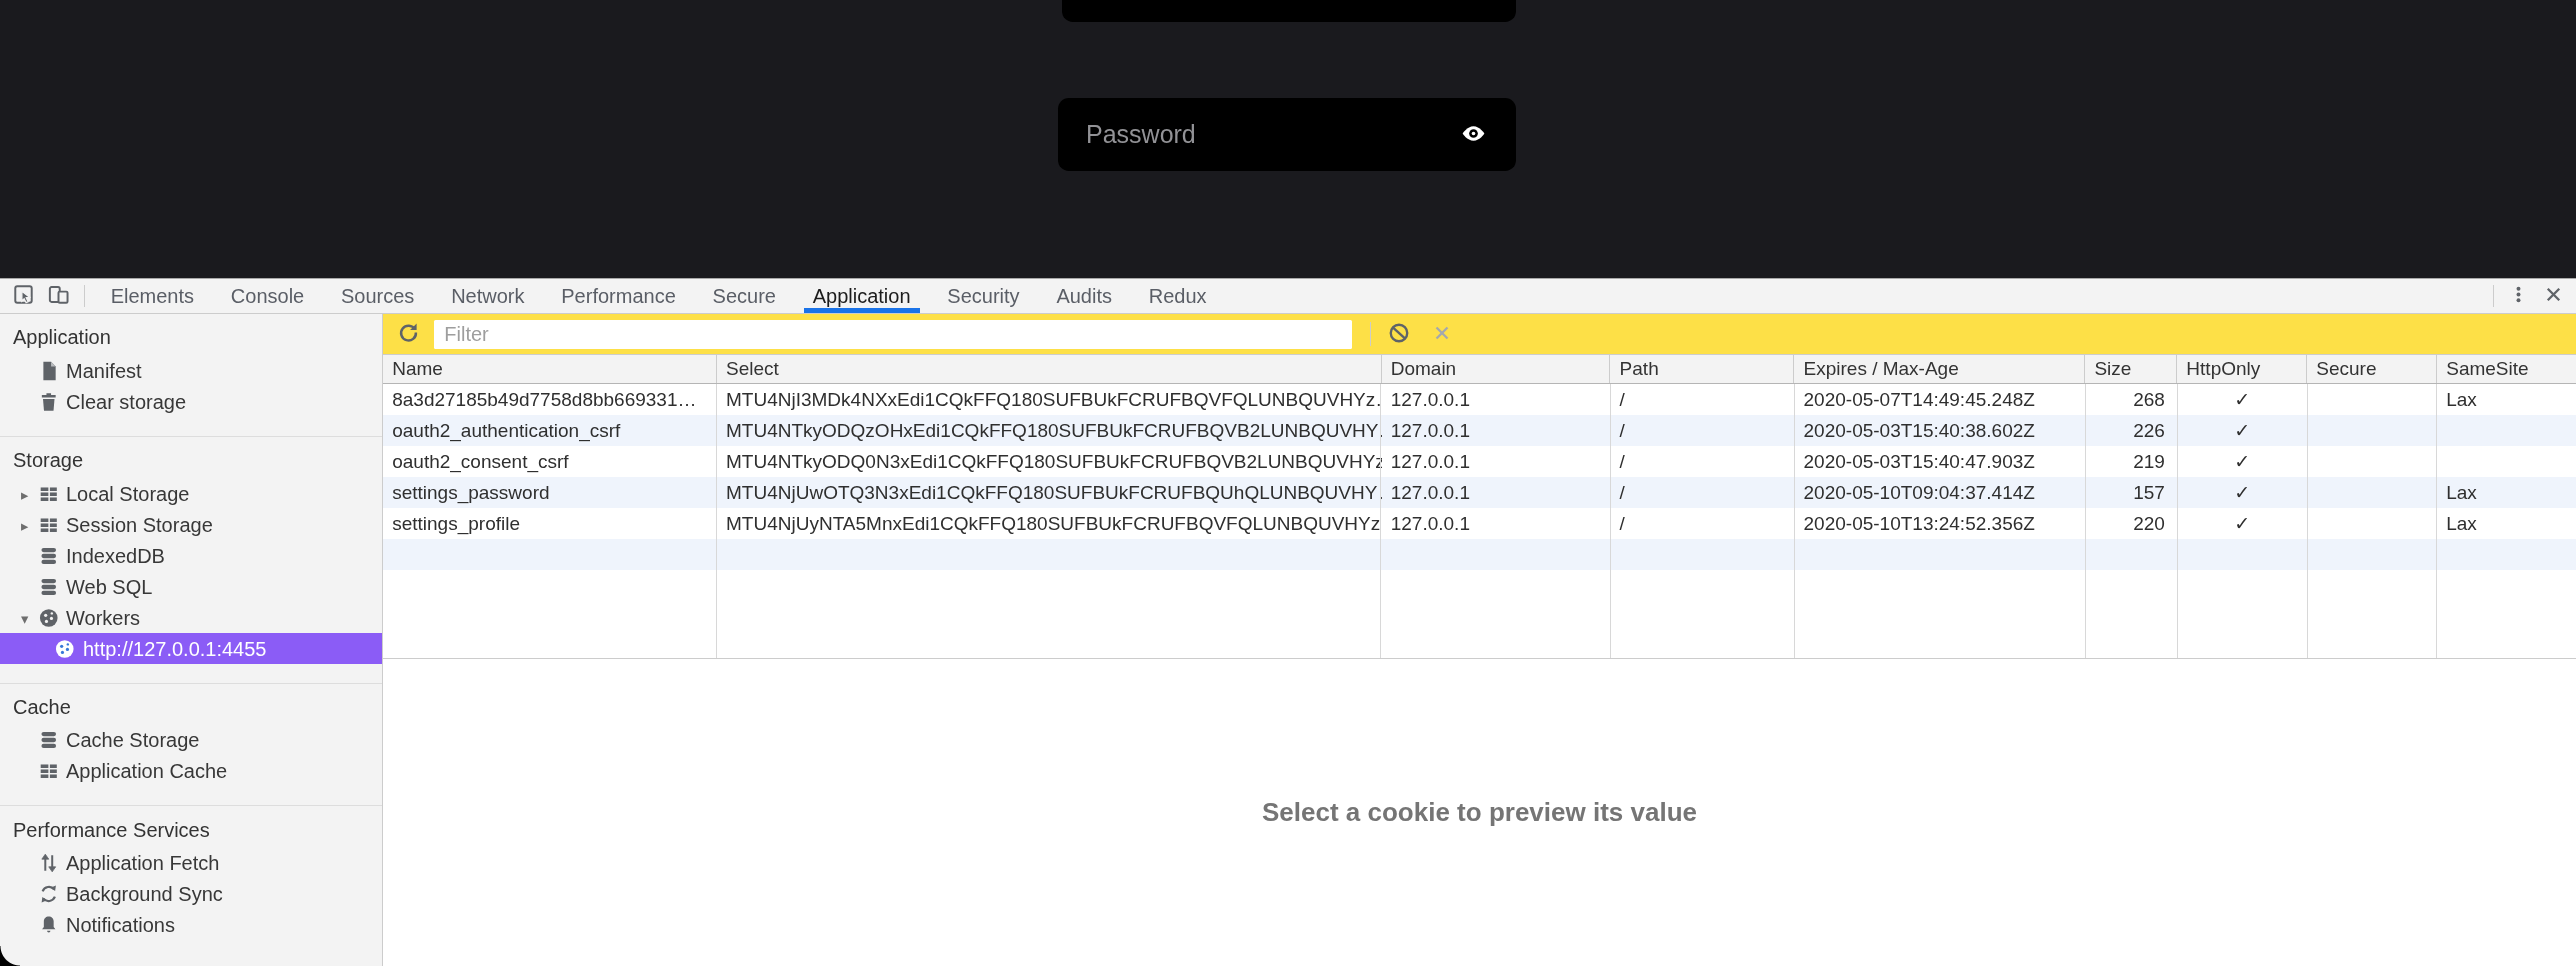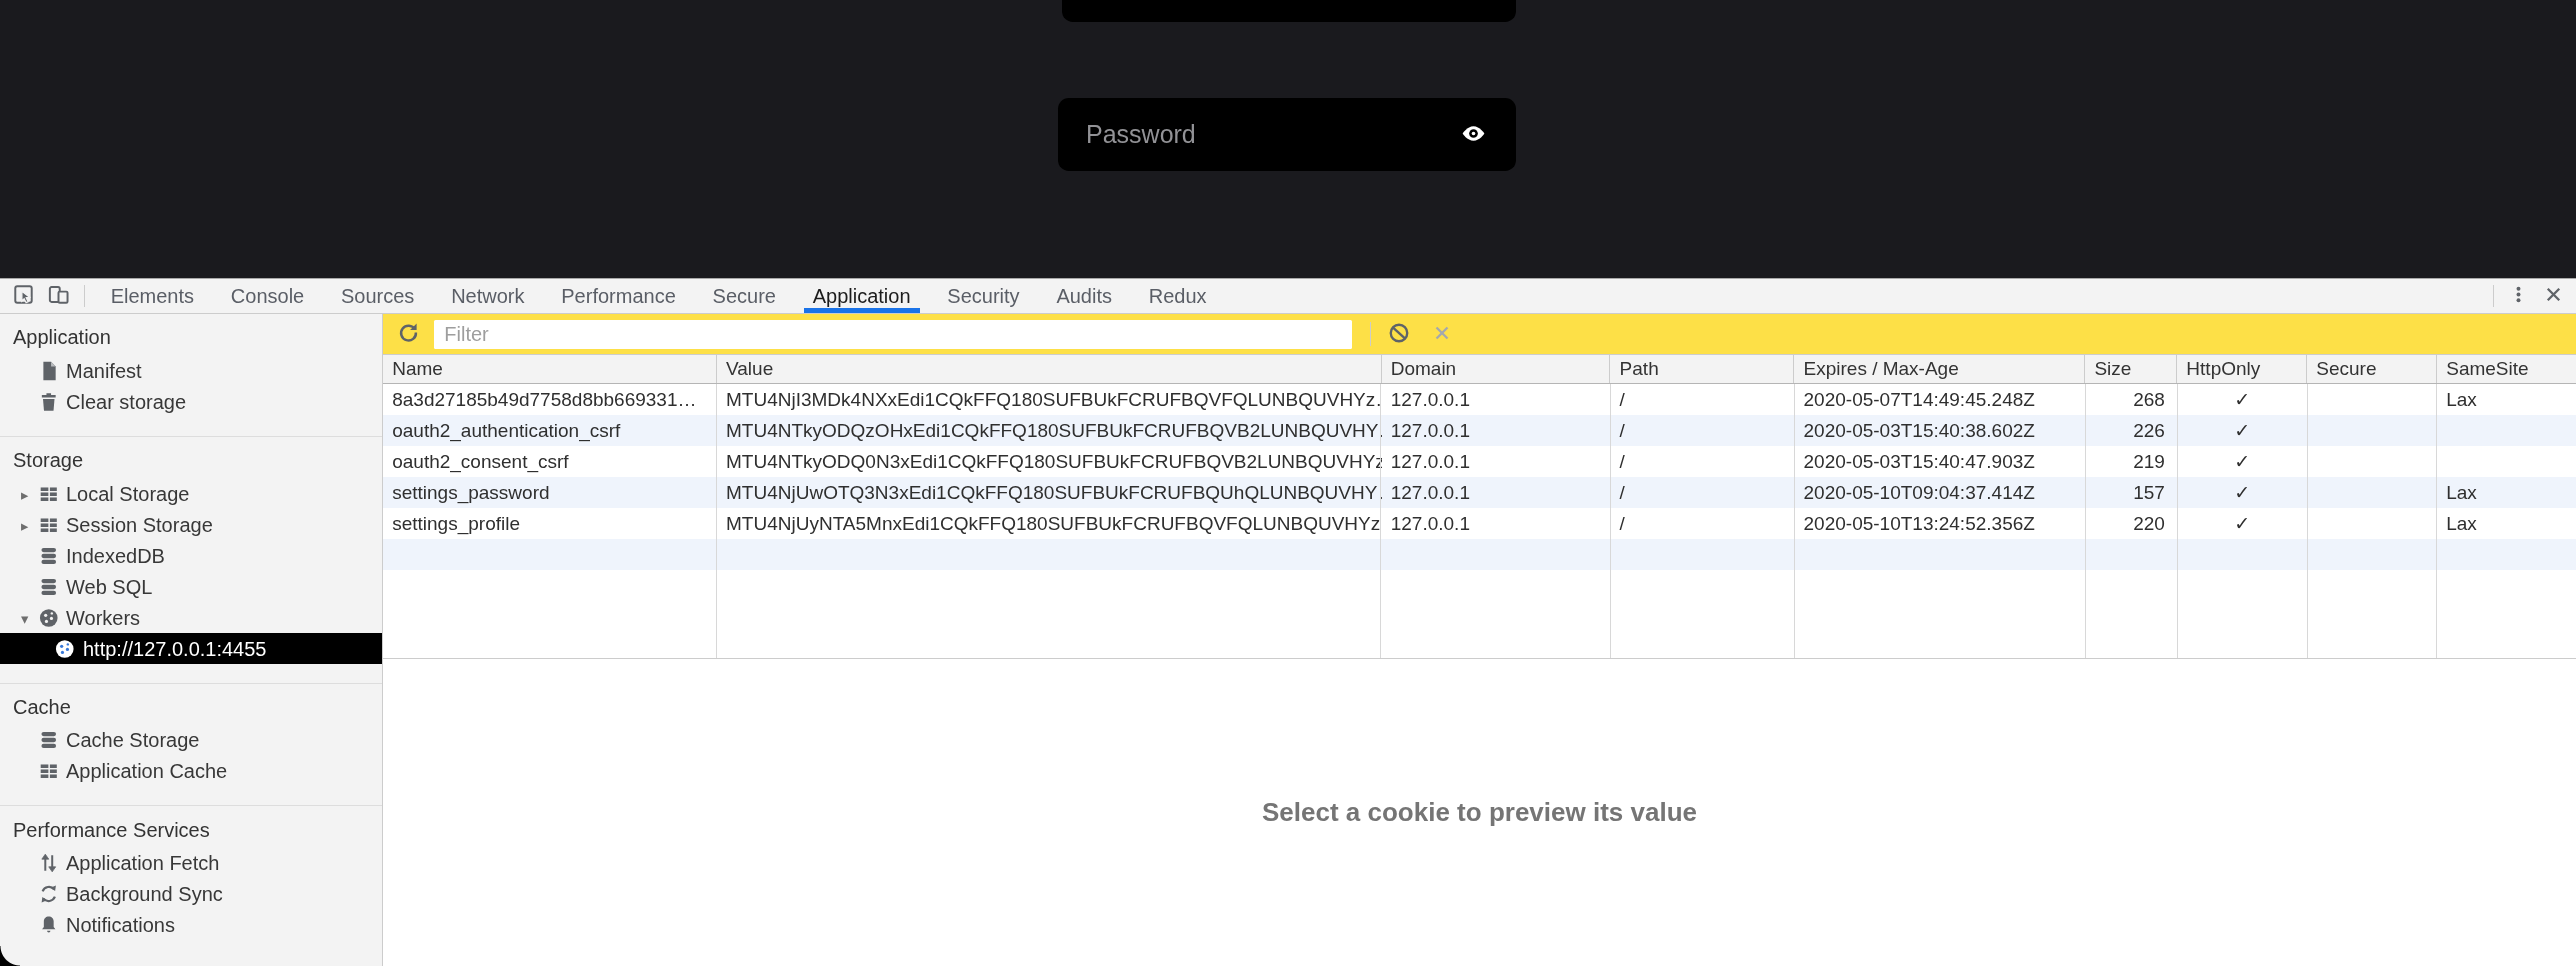--- a/index.html
+++ b/index.html
@@ -54,21 +54,21 @@
                cursor:pointer; }
   .side-item .arrow { position:absolute; left:21px; top:50%; transform:translateY(-50%);
                font-size:14.6px; color:#6e6e6e; }
   .side-item .side-icon { position:absolute; left:38px; top:50%; transform:translateY(-50%);
                width:21.5px; height:21.5px; }
   .side-item .side-icon svg { width:21.5px; height:21.5px; display:block; }
   .side-item .side-label { position:absolute; left:66px; top:50%; transform:translateY(-50%);
                white-space:nowrap; }
   .side-item.child .side-icon { left:54px; }
   .side-item.child .side-label { left:83px; }
-  .side-item.selected { background:#000000; color:#fff; }
+  .side-item.selected { background:#8b5cf6; color:#fff; }
   .side-item.selected .ic-main { fill:#fff; }
   .side-item.selected .ic-dot { fill:#3879d9; }
 
   .corner-bl { position:absolute; left:0; bottom:0; width:20px; height:20px;
                background:radial-gradient(circle at 20px 0px, rgba(0,0,0,0) 19px, #000 20px); }
 
   
   .main { flex:1; display:flex; flex-direction:column; min-width:0; background:#fff; }
   .filter-bar { height:41px; background:#fde047; border-bottom:0.8px solid #ccc;
                 display:flex; align-items:center; flex:0 0 auto; }
@@ -373,21 +373,21 @@
               <svg viewBox="0 0 28 28" stroke="#a4a8ad" stroke-width="3">
                 <line x1="7" y1="7" x2="21" y2="21"></line>
                   <line x1="21" y1="7" x2="7" y2="21"></line>
               </svg>
             </span>
           </div>
         </div>
 
         <div class="grid-header" id="grid-header">
             <div class="hcell" style="width: 334px; text-align: right;">Name</div>
-            <div class="hcell" style="width: 665px;">Value</div>
+            <div class="hcell" style="width: 665px;">Select</div>
             <div class="hcell" style="width: 229px;">Domain</div>
             <div class="hcell" style="width: 184px;">Path</div>
             <div class="hcell" style="width: 291px;">Expires / Max-Age</div>
             <div class="hcell" style="width: 92px;">Size</div>
             <div class="hcell" style="width: 130px;">HttpOnly</div>
             <div class="hcell" style="width: 130px;">Secure</div>
             <div class="hcell" style="width: 139px;">SameSite</div>
           </div>
         <div class="grid-body" id="grid-body">
             <div class="grow">

